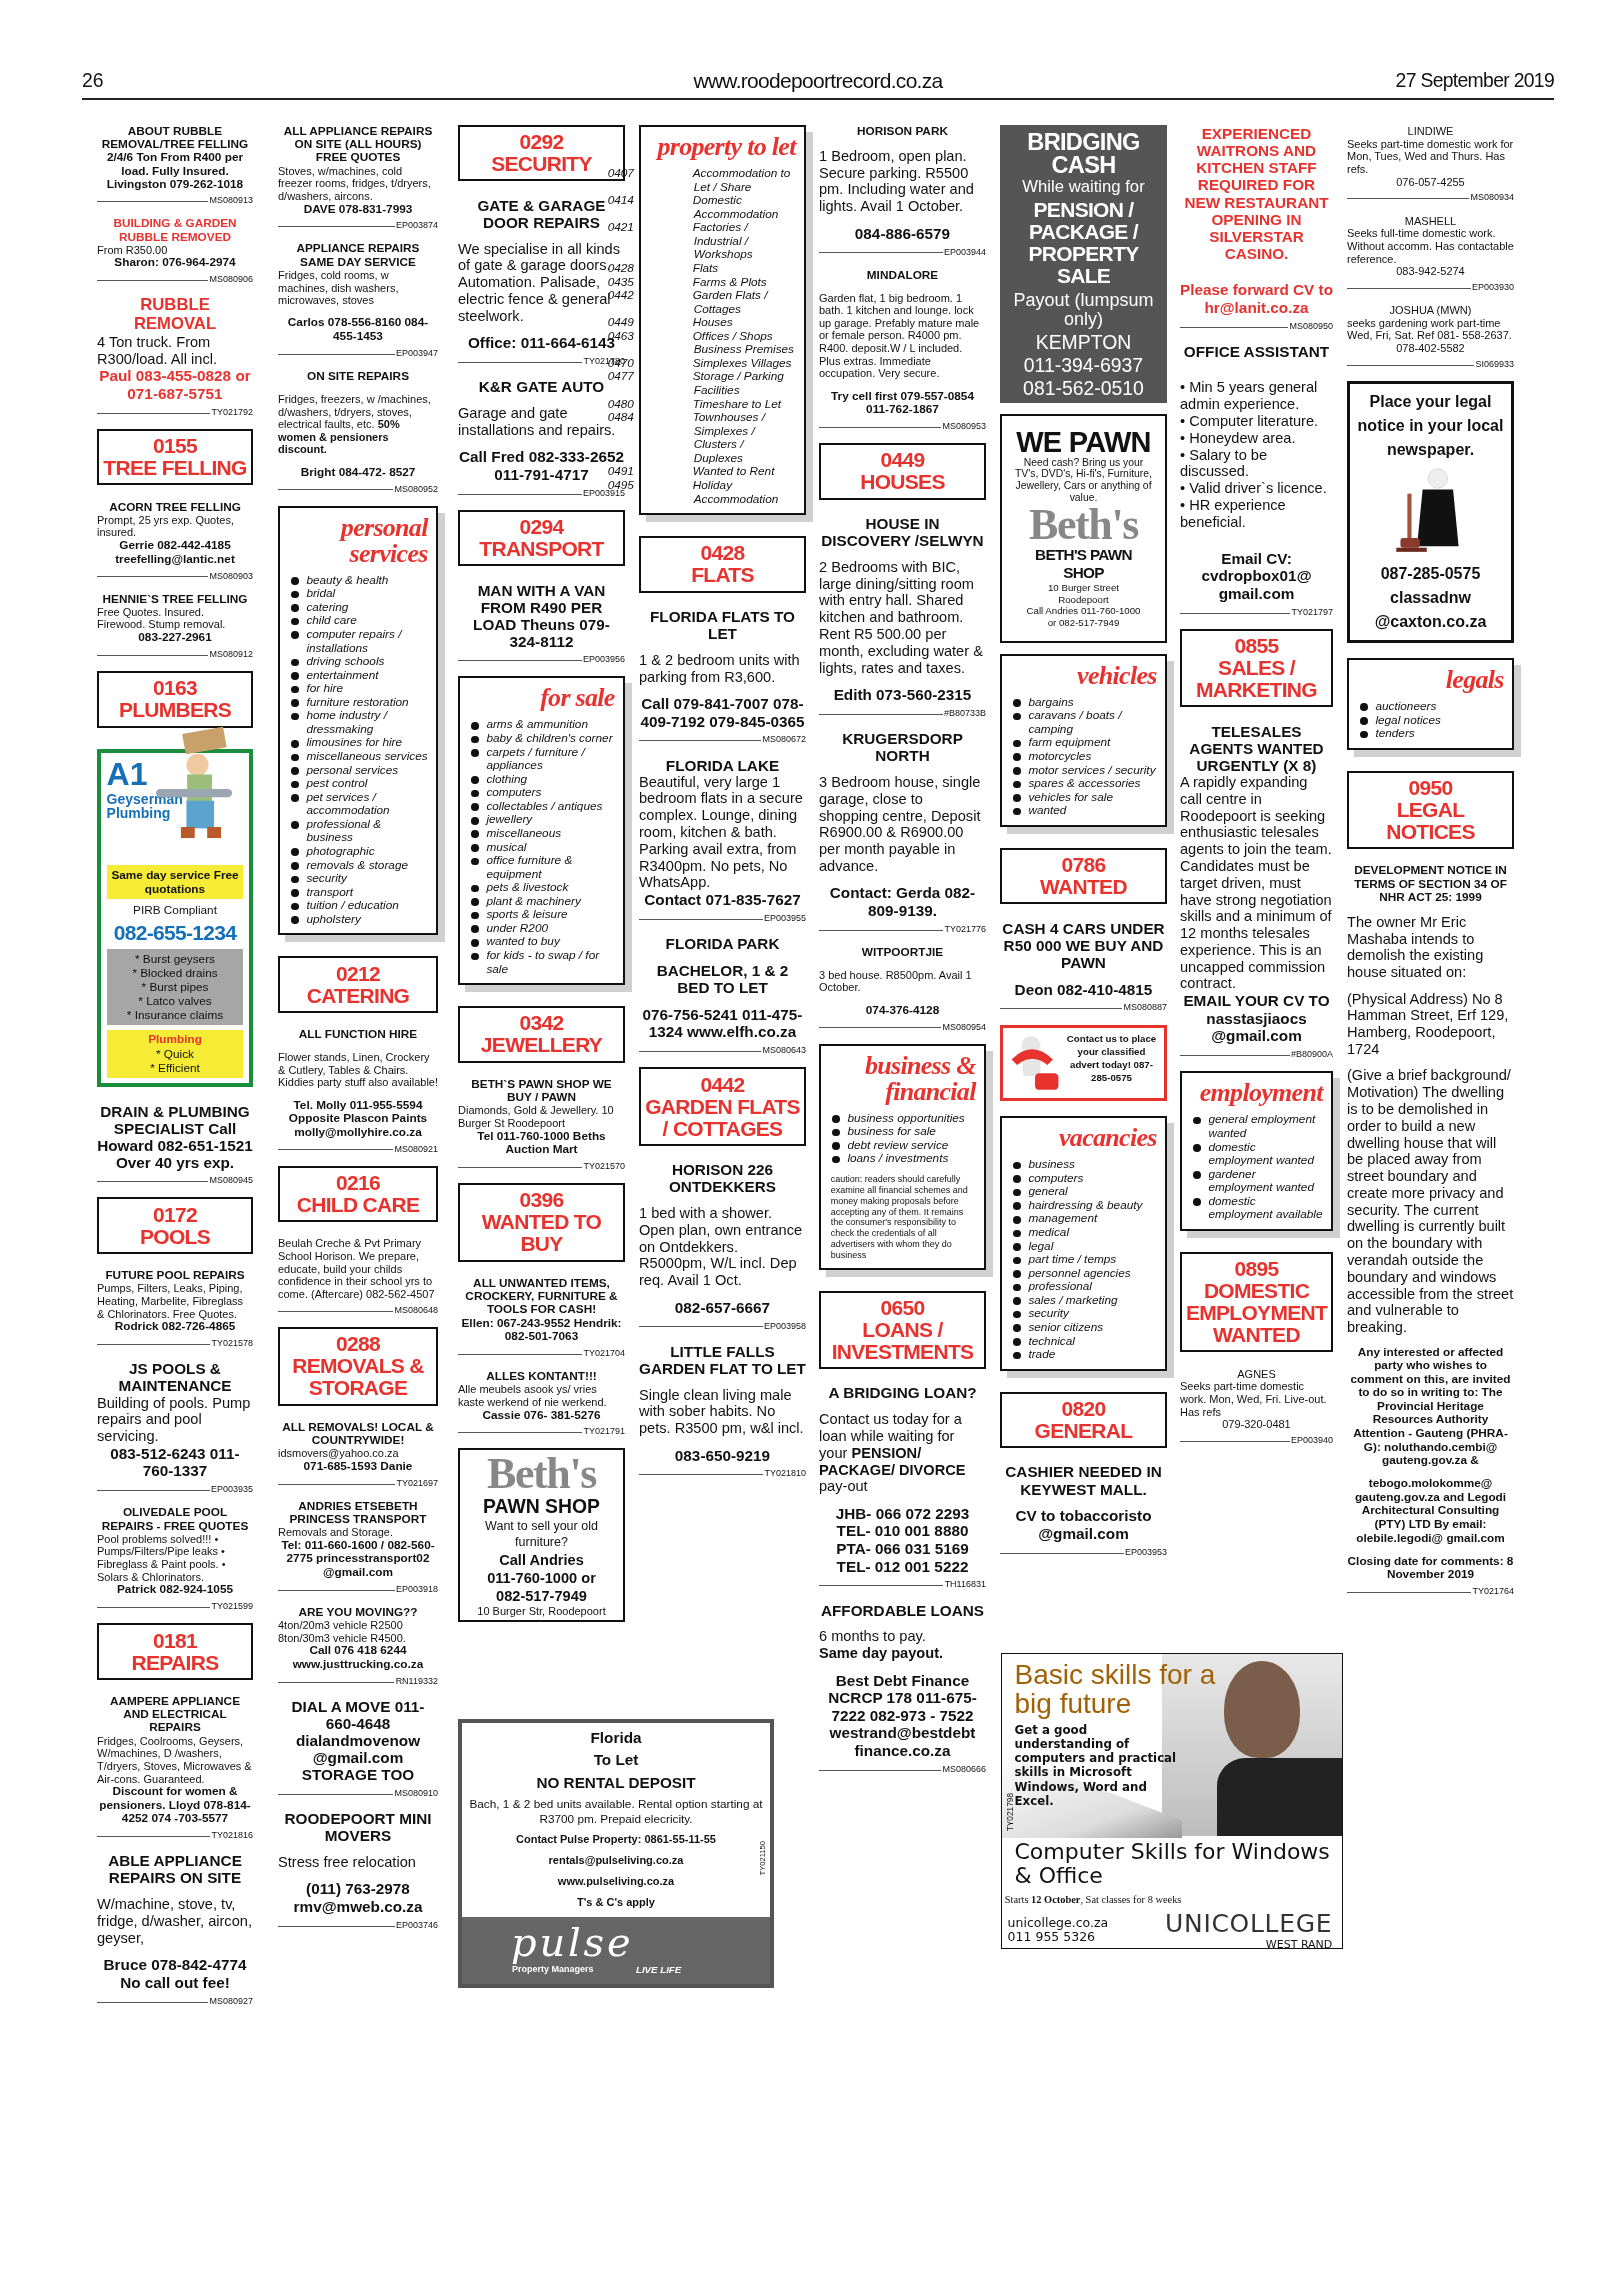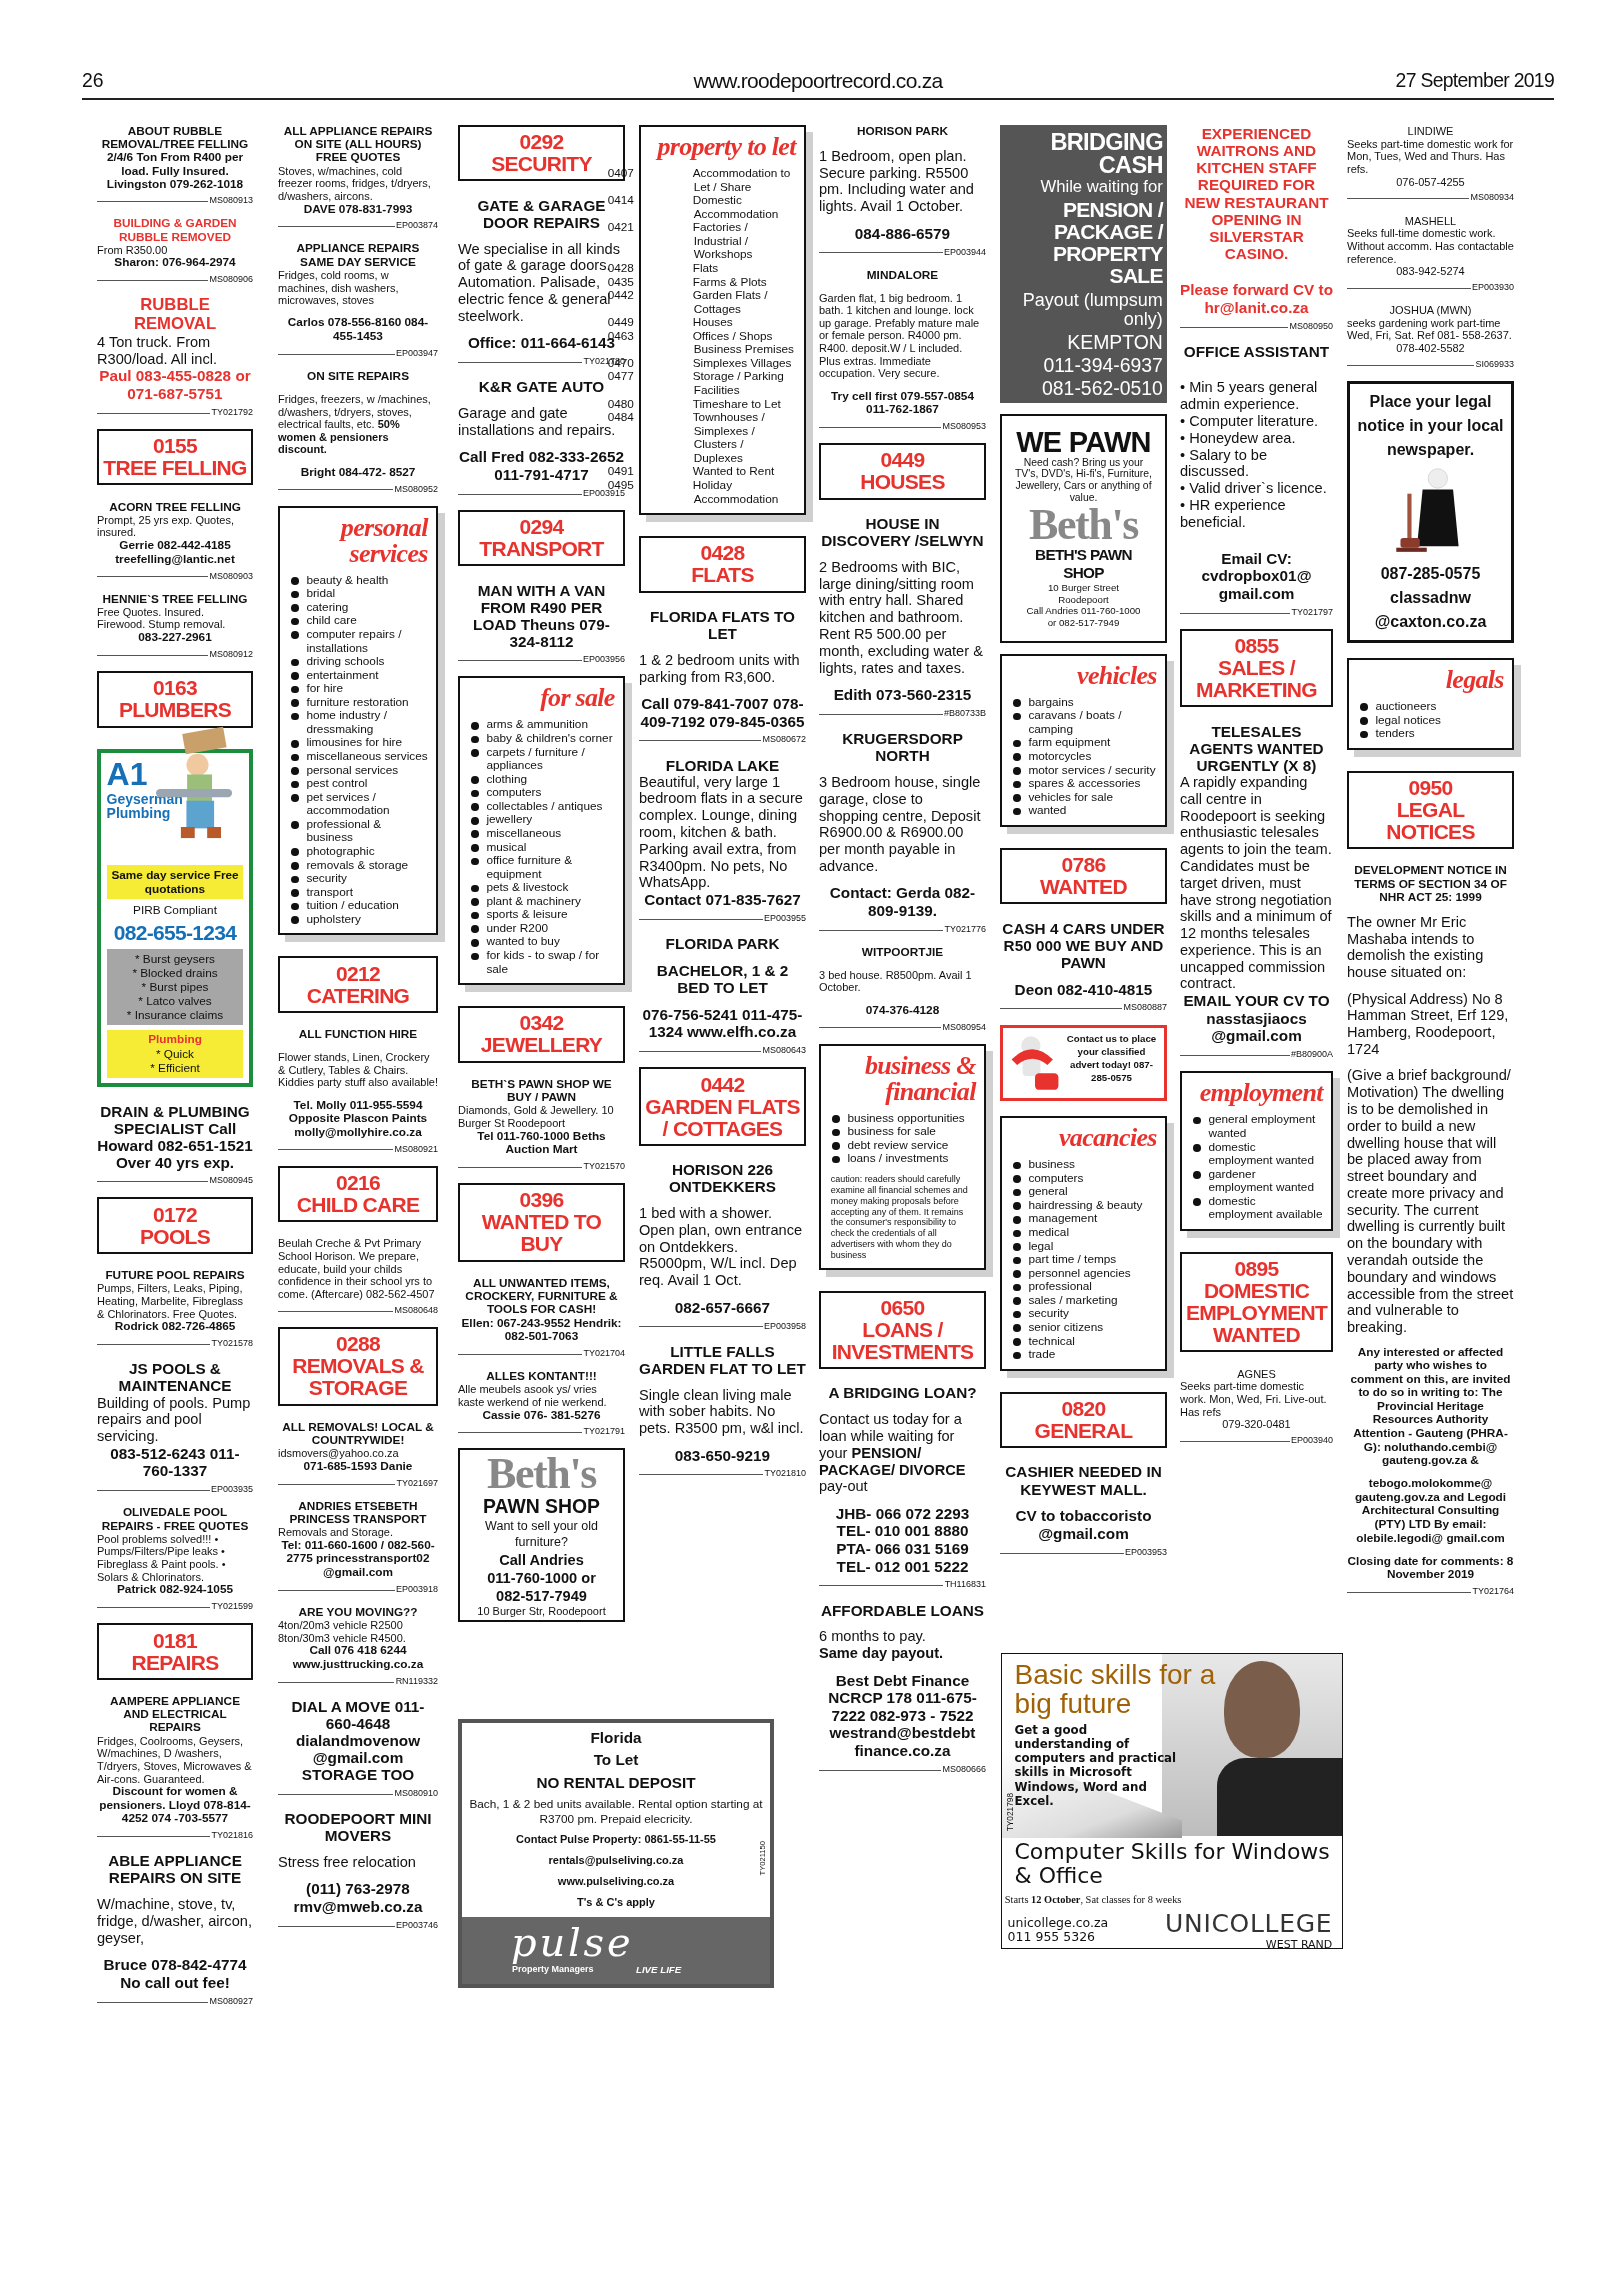--- a/index.html
+++ b/index.html
@@ -33,40 +33,40 @@
   .ref { border-bottom: 0.7px solid #555; text-align: right; font-size: 9px; line-height: 1; margin-top: 1.4px; padding-bottom: 0; position: relative; height: 9.7px; }
   .ref span { background: #fff; position: absolute; right: 0; bottom: -4.2px; padding-left: 1.4px; }
   .gap { height: 9.7px; }
 
   .catbox { border: 2.8px solid #111; text-align: center; padding: 4.2px 2.8px; margin-bottom: 15.3px;
             color: #e8322e; font-family: "Liberation Sans Narrow", "Liberation Sans", sans-serif; font-weight: bold; font-size: 21px; line-height: 1.05; letter-spacing: -0.7px; }
   .catbox .num { font-size: 21px; }
 
   .idxbox { border: 2.1px solid #111; box-shadow: 7px 7px 0 #d0d0d0; padding: 7px 8.3px 7px 9.7px; margin-bottom: 21px; }
   .idxbox .ttl { color: #e8322e; font-weight: bold; font-style: italic; font-family: "Liberation Serif", serif; font-size: 26px; text-align: right; line-height: 1; margin-bottom: 7px; letter-spacing: -0.7px; }
-  .idxbox ul { list-style: none; }
+  .idxbox ul { list-style: none; font-style: italic; }
   .idxbox li { font-size: 11.8px; line-height: 1.15; padding-left: 16.7px; position: relative; }
   .idxbox li::before { content: ""; position: absolute; left: 1.4px; top: 3.5px; width: 7.6px; height: 7.6px; border-radius: 50%; background: #111; }
   .idxbox .code { display: inline-block; width: 42px; }
   .idxbox .plain li::before { display: none; }
   .idxbox .plain li { padding-left: 43px; text-indent: -43px; }
   .caution { font-size: 9px; line-height: 1.2; margin-top: 8.3px; }
 
   .a1 { border: 4.2px solid #1b8e3e; padding: 5.6px; margin: 21px 0 15.3px; position: relative; }
   .a1 .logo { color: #1570b8; font-weight: bold; font-size: 14px; line-height: 1.05; height: 104px; position: relative; }
   .a1 .logo .big { font-size: 32px; display: block; }
   .a1 .mascot { position: absolute; right: 4.2px; top: -35px; width: 83px; height: 125px; }
   .a1 .yel { background: #f6ec36; text-align: center; font-weight: bold; font-size: 11.8px; padding: 2.8px; margin: 2.8px 0; }
   .a1 .pirb { text-align: center; font-size: 11.8px; margin: 4.2px 0; }
   .a1 .phone { text-align: center; color: #1570b8; font-weight: bold; font-size: 21px; letter-spacing: -0.7px; margin-bottom: 4.2px; }
   .a1 .grey { background: #a6a6a6; text-align: center; font-size: 11.8px; line-height: 1.2; padding: 2.8px; margin-bottom: 4.2px; }
   .a1 .yel2 { background: #f6ec36; text-align: center; font-size: 11.8px; line-height: 1.2; padding: 2.8px; }
   .a1 .yel2 b { color: #e8322e; display: block; }
 
-  .bridging { background: #555; color: #fff; text-align: right; padding: 5.6px 4.2px; margin-bottom: 11px; }
+  .bridging { background: #555; color: #fff; text-align: center; padding: 5.6px 4.2px; margin-bottom: 11px; }
   .bridging .t1 { font-size: 23.6px; font-weight: bold; font-family: "Liberation Sans Narrow", "Liberation Sans", sans-serif; letter-spacing: -0.7px; line-height: 1; }
   .bridging .t2 { font-size: 16.7px; line-height: 1.1; }
   .bridging .t3 { font-size: 21px; font-weight: bold; font-family: "Liberation Sans Narrow", "Liberation Sans", sans-serif; letter-spacing: -0.7px; line-height: 1.05; margin-top: 2.8px; }
   .bridging .t4 { font-size: 18px; line-height: 1.05; margin-top: 4.2px; }
   .bridging .t5 { font-size: 19.4px; line-height: 0.95; margin-top: 4.2px; }
 
   .wepawn { border: 2.1px solid #111; text-align: center; padding: 12px; margin-bottom: 11px; }
   .wepawn .big { font-size: 29px; font-weight: 900; letter-spacing: -0.7px; line-height: 1; }
   .wepawn .sm { font-size: 10.4px; line-height: 1.15; font-family: "Liberation Sans Narrow", "Liberation Sans", sans-serif; }
   .beths-logo { font-family: "Liberation Serif", serif; font-weight: bold; font-size: 44px; color: #888; line-height: 0.95; letter-spacing: -1.4px; }

